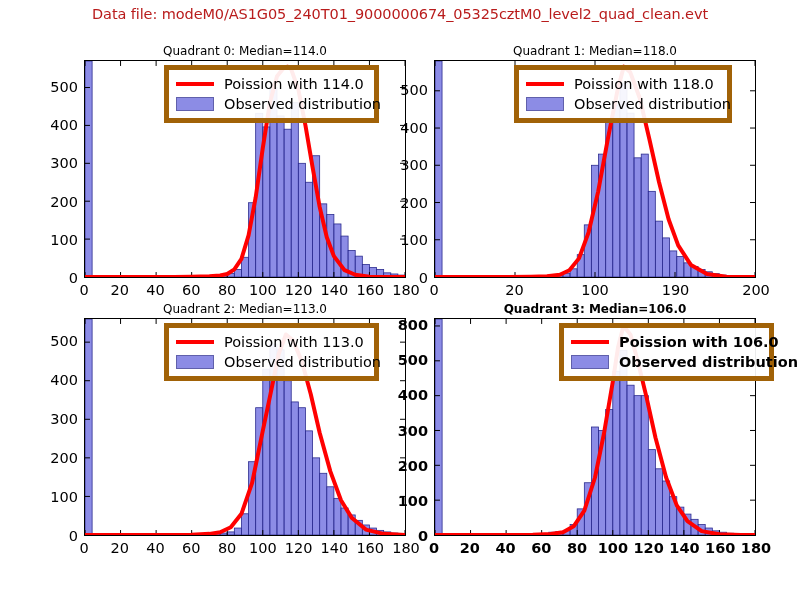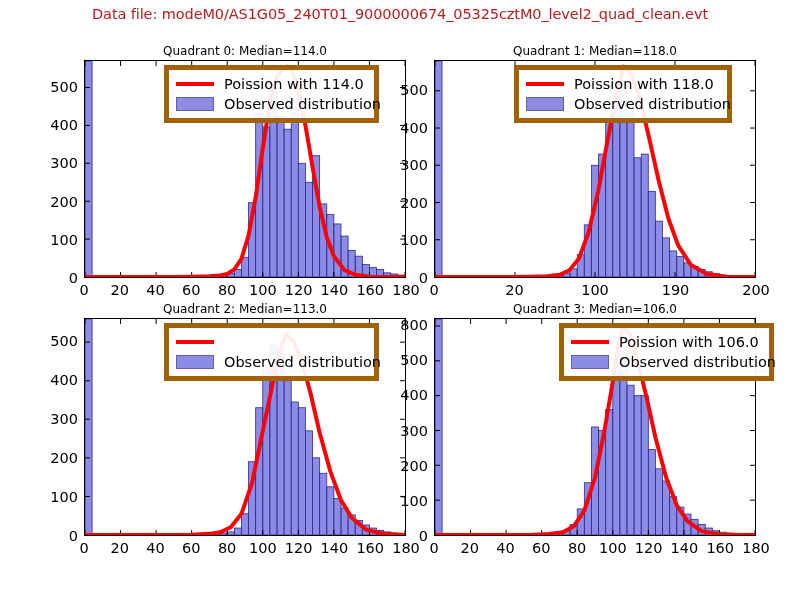--- a/index.html
+++ b/index.html
@@ -408,20 +408,21 @@
           <line x1="0" y1="23.357142857142833" x2="5" y2="23.357142857142833" stroke="#000" stroke-width="1"></line>
           <line x1="322" y1="23.357142857142833" x2="317" y2="23.357142857142833" stroke="#000" stroke-width="1"></line>
           <polyline points="0.00,218.00 35.78,218.00 71.56,218.00 107.33,217.61 125.22,216.83 135.96,215.28 146.69,210.21 157.42,196.59 168.16,165.45 178.89,112.89 187.83,70.07 194.99,35.04 202.14,15.57 209.30,21.41 218.24,42.82 227.19,75.91 236.13,114.84 246.87,153.77 257.60,182.96 268.33,200.48 282.64,212.55 300.53,216.83 322.00,218.00" fill="none" stroke="#ff0000" stroke-width="4" stroke-linejoin="round" stroke-linecap="round"></polyline>
         </svg>
     </div>
     <div class="legend" style="left:80px; top:5px; width:215px;">
       <div class="legend-row">
         <span class="legend-key">
             <span class="legend-line"></span>
           </span>
+        <span class="legend-label">Poission with 113.0</span>
       </div>
       <div class="legend-row">
         <span class="legend-key">
             <span class="legend-patch"></span>
           </span>
         <span class="legend-label">Observed distribution</span>
       </div>
     </div>
   <div class="ytick-label" style="top: 218px;">0</div>
       <div class="ytick-label" style="top: 179.071px;">100</div>
@@ -434,21 +435,21 @@
       <div class="xtick-label" style="left: 71.5556px;">40</div>
       <div class="xtick-label" style="left: 107.333px;">60</div>
       <div class="xtick-label" style="left: 143.111px;">80</div>
       <div class="xtick-label" style="left: 178.889px;">100</div>
       <div class="xtick-label" style="left: 214.667px;">120</div>
       <div class="xtick-label" style="left: 250.444px;">140</div>
       <div class="xtick-label" style="left: 286.222px;">160</div>
       <div class="xtick-label" style="left: 322px;">180</div>
     </div>
 
-  <div class="axes" style="left:434px; top:318px; width:322px; height:218px;">
+  <div class="axes" style="left:434px; top:318px; width:322px; height:218px;font-weight:bold;">
     <div class="axes-title">Quadrant 3: Median=106.0</div>
     <div class="plot-frame">
       <svg class="plot-svg" viewBox="0 0 322 218" preserveAspectRatio="none">
           <rect x="0" y="0" width="7.155555555555556" height="218" fill="#6666dd" fill-opacity="0.75" stroke="#2b2b8f" stroke-width="0.8"></rect>
           <rect x="64.4" y="217.6483870967742" width="7.1555555555555515" height="0.3516129032257993" fill="#6666dd" fill-opacity="0.75" stroke="#2b2b8f" stroke-width="0.8"></rect>
           <rect x="71.55555555555556" y="217.6483870967742" width="7.1555555555555515" height="0.3516129032257993" fill="#6666dd" fill-opacity="0.75" stroke="#2b2b8f" stroke-width="0.8"></rect>
           <rect x="78.71111111111111" y="217.29677419354837" width="7.1555555555555515" height="0.703225806451627" fill="#6666dd" fill-opacity="0.75" stroke="#2b2b8f" stroke-width="0.8"></rect>
           <rect x="85.86666666666666" y="217.29677419354837" width="7.1555555555555515" height="0.703225806451627" fill="#6666dd" fill-opacity="0.75" stroke="#2b2b8f" stroke-width="0.8"></rect>
           <rect x="93.02222222222221" y="217.29677419354837" width="7.155555555555566" height="0.703225806451627" fill="#6666dd" fill-opacity="0.75" stroke="#2b2b8f" stroke-width="0.8"></rect>
           <rect x="100.17777777777778" y="216.94516129032257" width="7.1555555555555515" height="1.0548387096774263" fill="#6666dd" fill-opacity="0.75" stroke="#2b2b8f" stroke-width="0.8"></rect>

